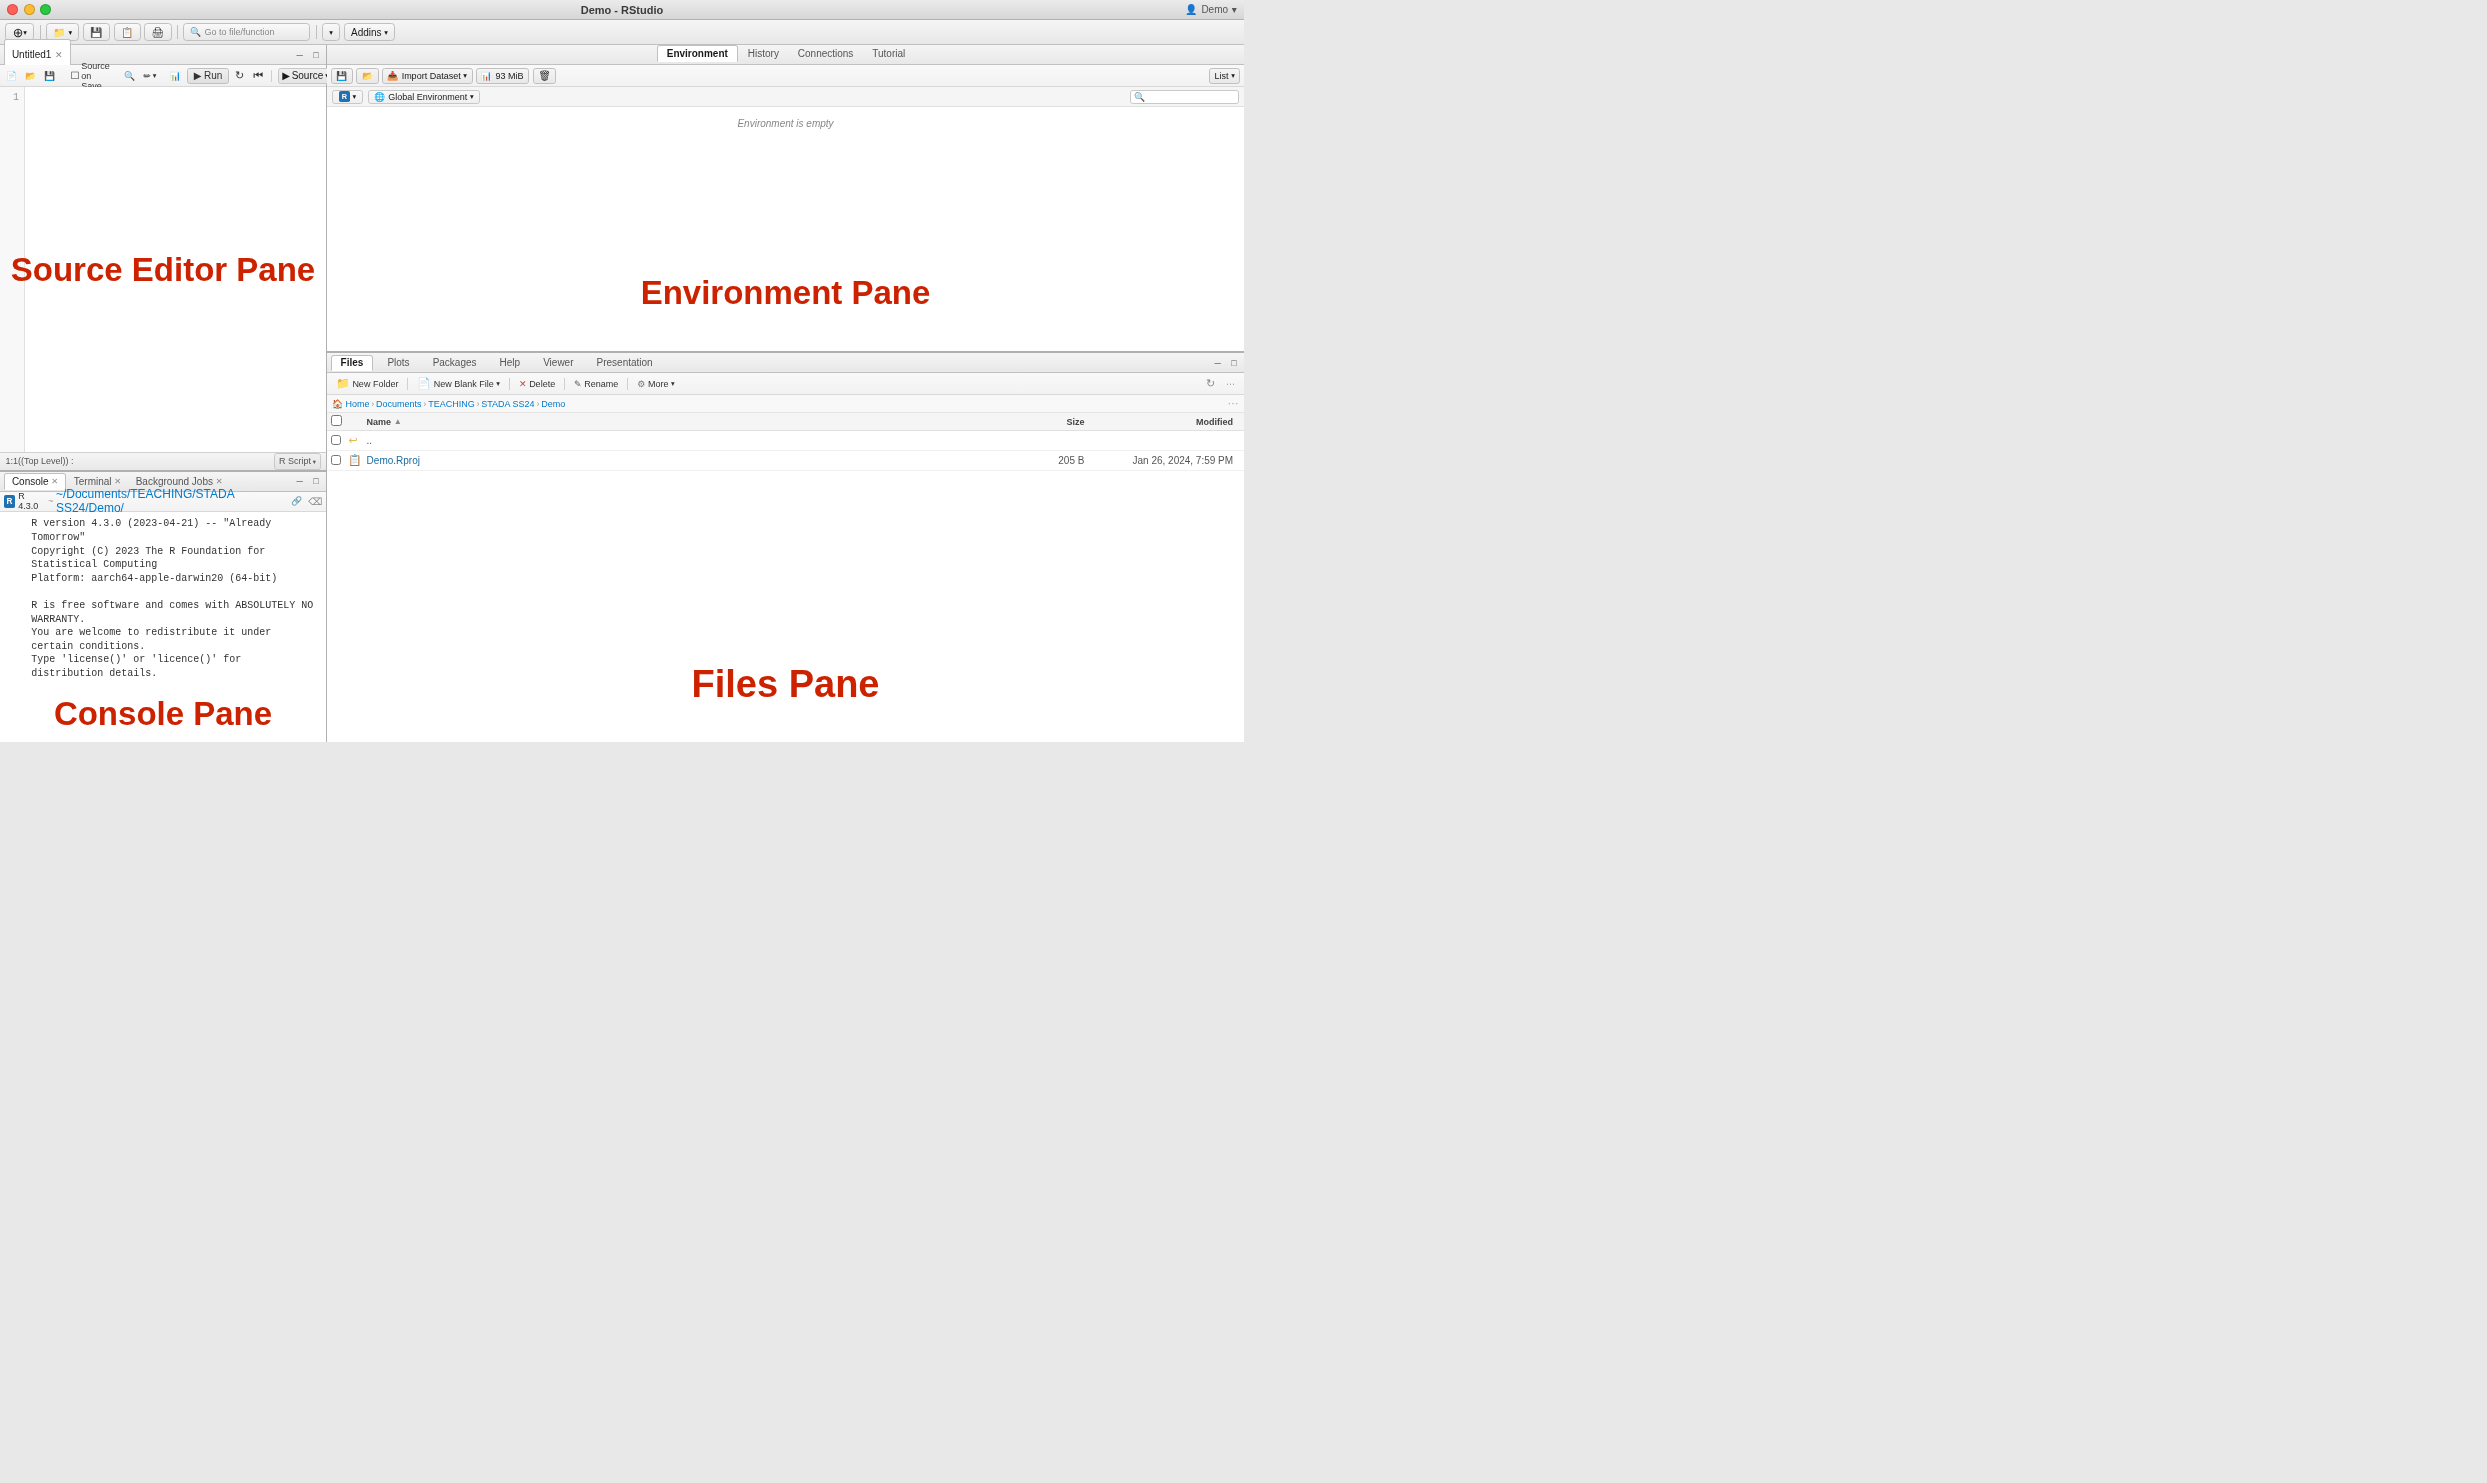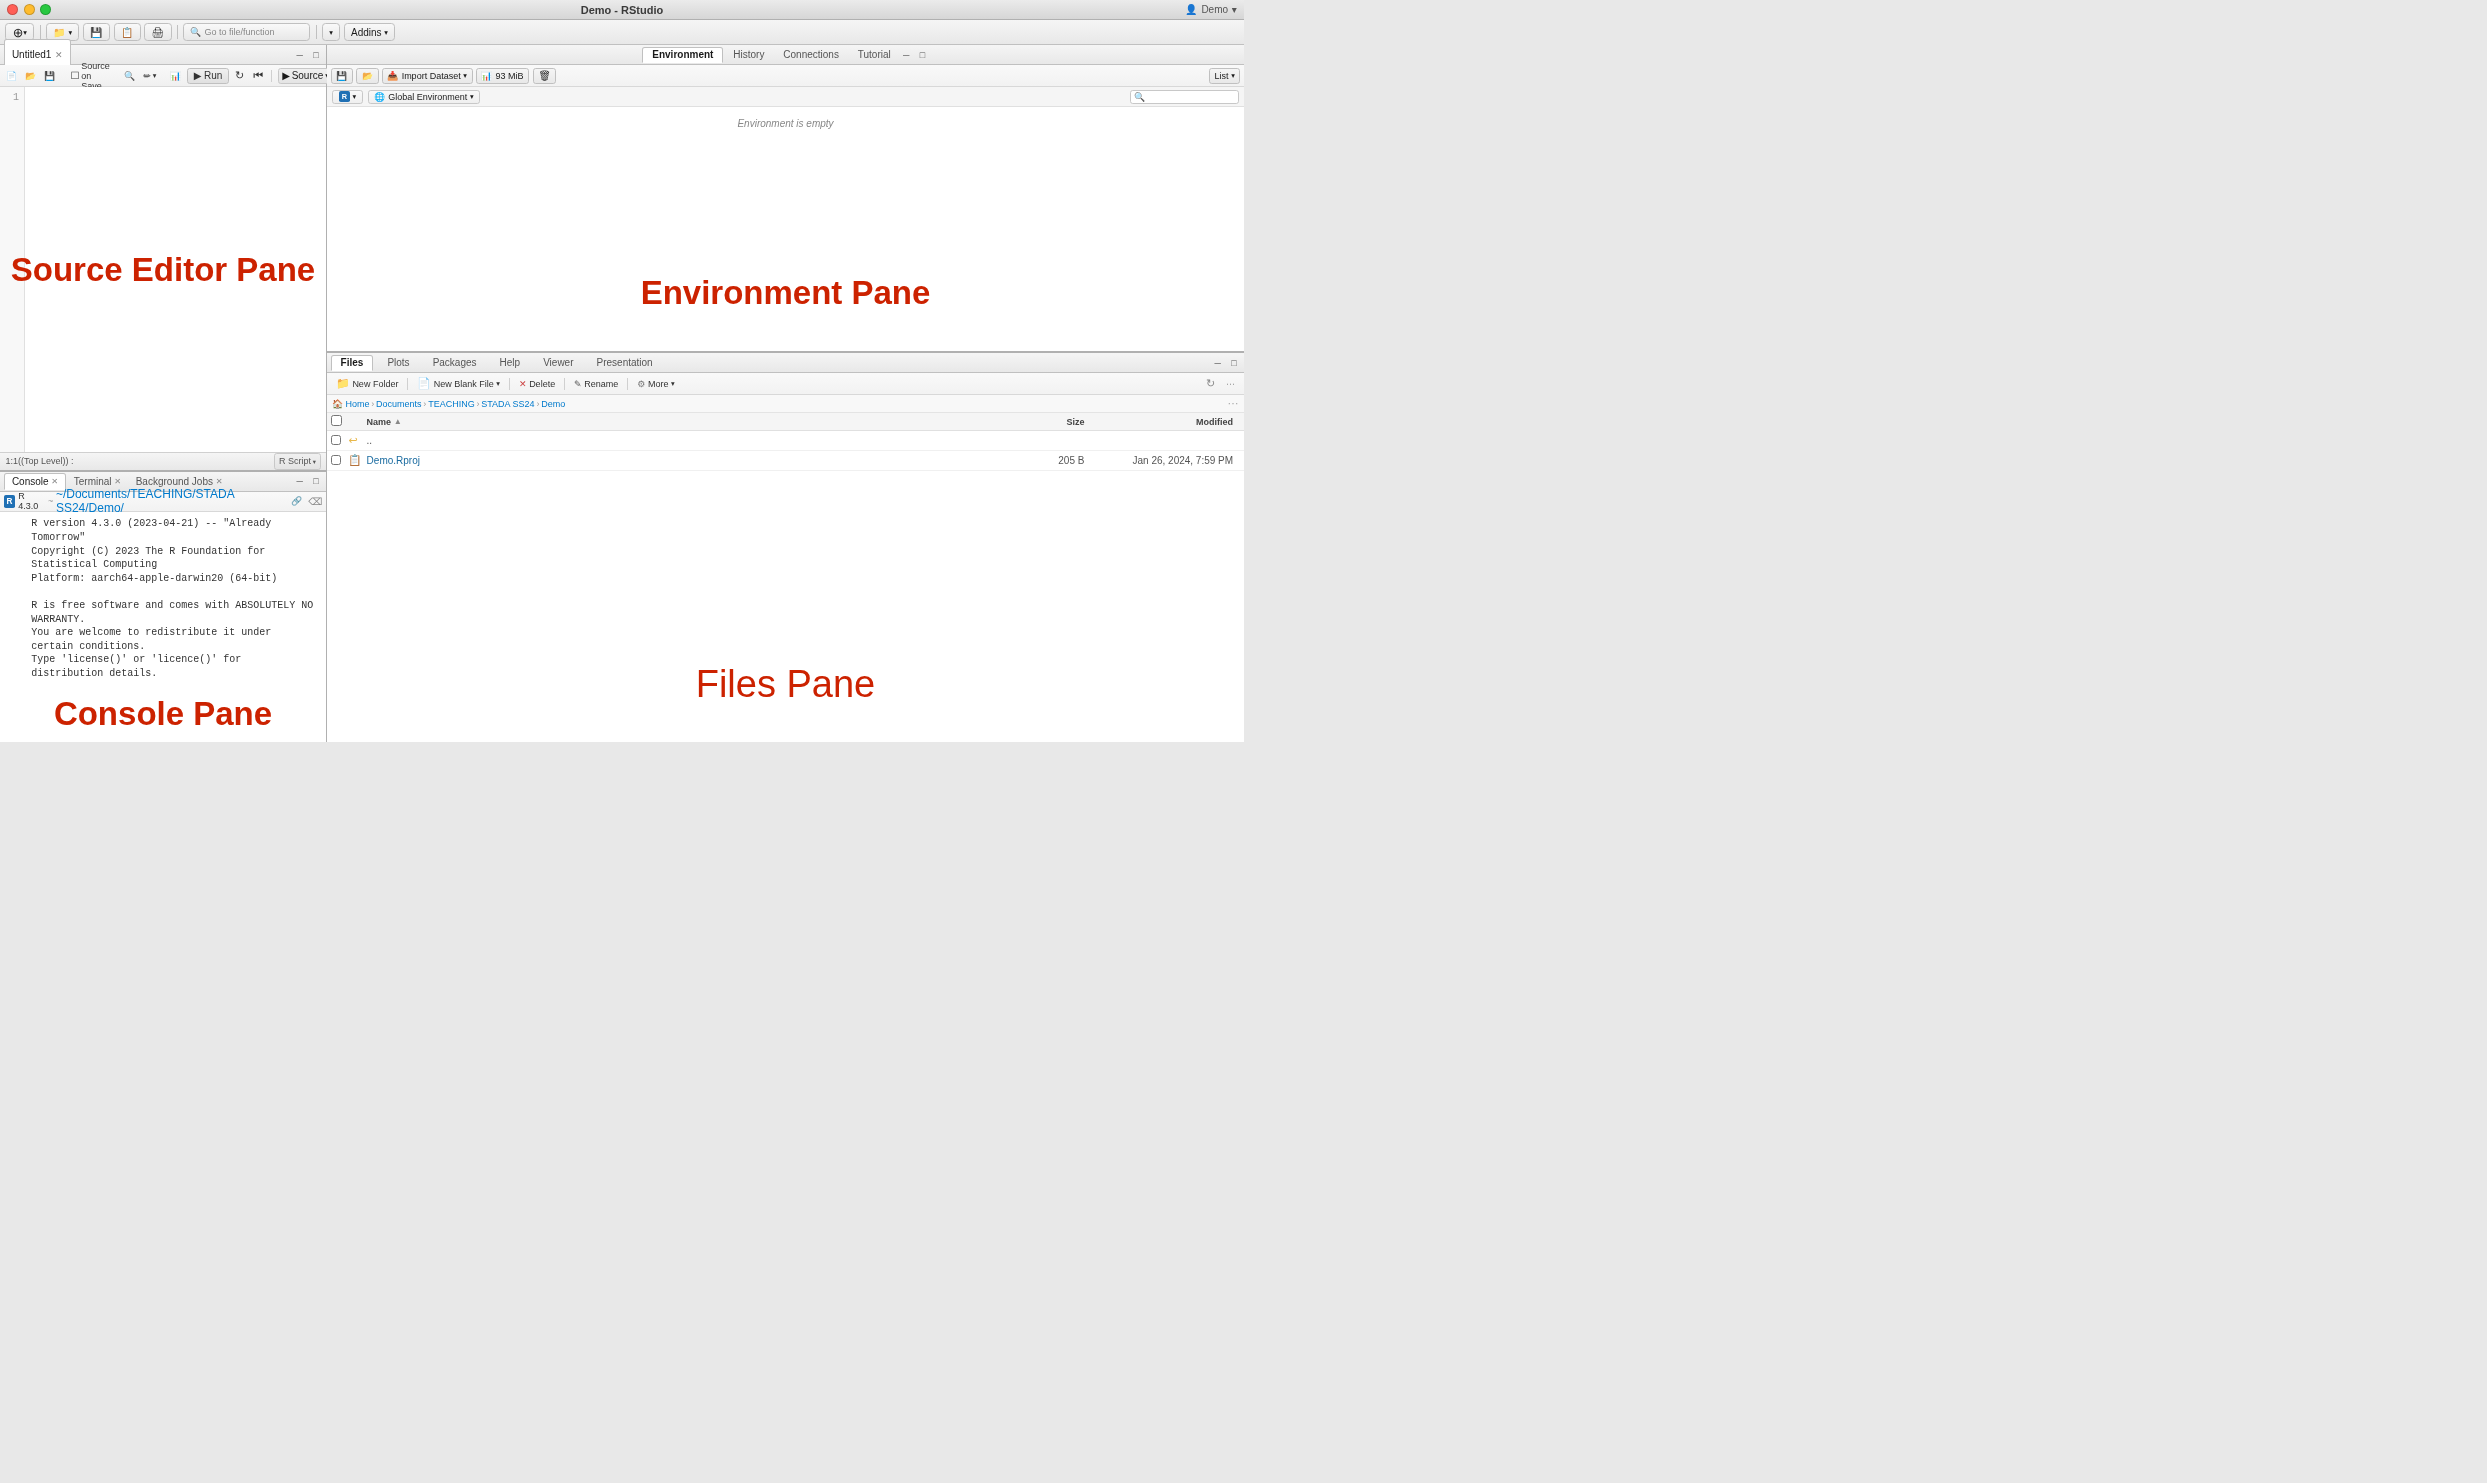--- a/index.html
+++ b/index.html
@@ -298,21 +298,22 @@
       flex-direction: column;
       background: #fff;
     }
     .env-tab-bar {
       background: linear-gradient(to bottom, #f5f5f5, #e8e8e8);
       height: 20px;
       display: flex;
       align-items: center;
       border-bottom: 0.9px solid #c0c0c0;
       padding: 0 3.6px;
-      justify-content: center;
+      justify-content: space-between;
+      flex-direction: column;
     }
     .env-tabs {
       display: flex;
       align-items: center;
       gap: 0.9px;
     }
     .env-tab {
       padding: 0.9px 9px;
       font-size: 10px;
       cursor: pointer;
@@ -496,21 +497,21 @@
     }
     .file-row-check { width: 18px; }
     .file-row-icon { width: 18px; font-size: 11px; }
     .file-row-name { flex: 1; color: #1a6ba0; }
     .file-row-name-parent { color: #555; }
     .file-row-size { width: 73px; text-align: right; padding-right: 11px; color: #555; }
     .file-row-modified { width: 145px; text-align: right; padding-right: 7.3px; color: #555; }
 
     .files-pane-label {
       font-size: 38px;
-      font-weight: 400;
+      font-weight: 700;
       color: #cc2200;
       text-align: center;
       padding: 36px;
     }
 
     
     .pane-label {
       font-size: 33px;
       font-weight: 700;
       color: #cc2200;

